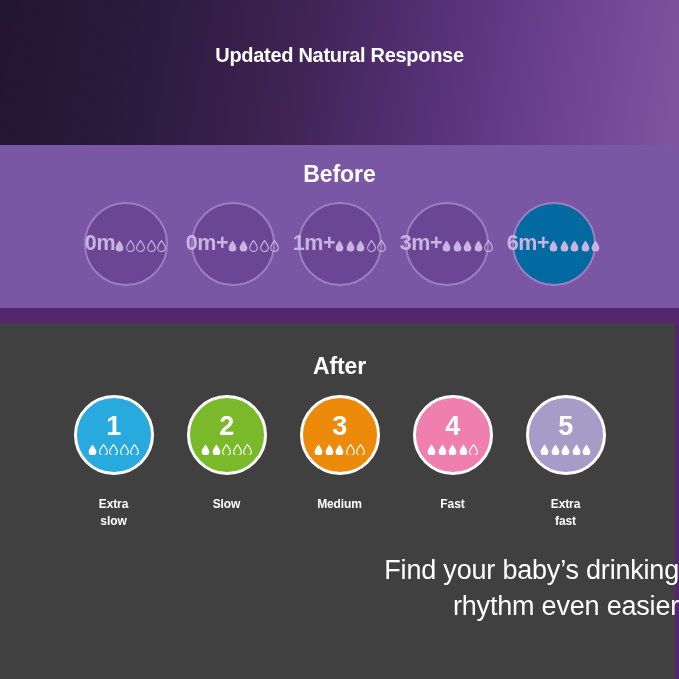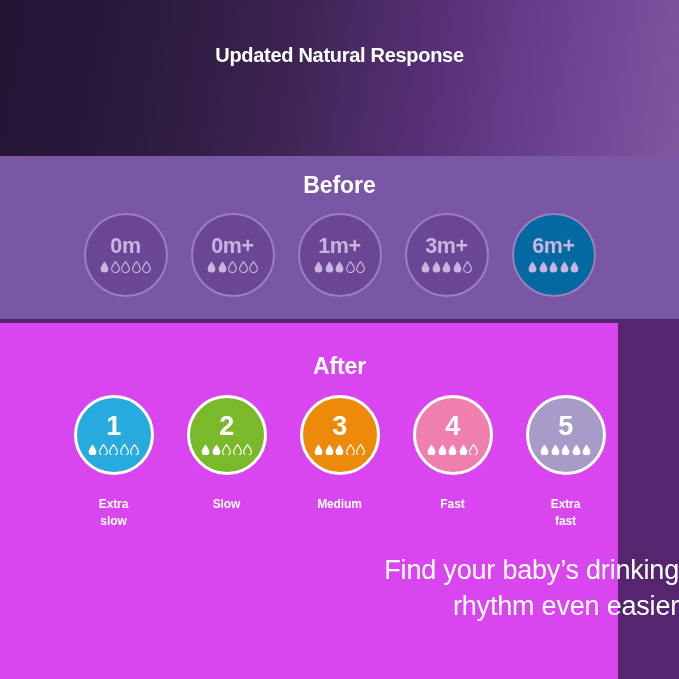--- a/index.html
+++ b/index.html
@@ -41,21 +41,21 @@
     font-weight: bold;
     line-height: 39px;
     letter-spacing: -0.3px;
   }
   .header-title .line { display: block; }
 
   
   .before-band {
     position: absolute;
     left: 0;
-    top: 156px;
+    top: 145px;
     width: 679px;
     height: 163px;
     background: #7A57A5;
   }
   .section-label {
     width: 679px;
     text-align: center;
     color: #ffffff;
     font-size: 23px;
     font-weight: bold;
@@ -86,21 +86,21 @@
     align-items: center;
   }
   .before-circle {
     width: 84px;
     height: 84px;
     border-radius: 50%;
     background: #6B4694;
     border: 2px solid #5eead4;
     box-sizing: border-box;
     display: flex;
-    flex-direction: column;
+    flex-direction: row;
     align-items: center;
     justify-content: center;
   }
   .before-circle .age {
     color: #C9B3E0;
     font-size: 21.5px;
     font-weight: bold;
     line-height: 22px;
     letter-spacing: -0.4px;
     margin-top: -2px;
@@ -118,23 +118,23 @@
     border-left: 16px solid transparent;
     border-right: 16px solid transparent;
     border-top: 14px solid #9A76C0;
   }
 
   
   .after-band {
     position: absolute;
     left: 0;
     top: 323px;
-    width: 618px;
+    width: 675px;
     height: 356px;
-    background: #d946ef;
+    background: #404040;
     text-decoration: underline;
   }
   .after-label {
     position: absolute;
     left: 0;
     top: 30px;
   }
   .after-row { top: 72px; }
 
   .after-item {

